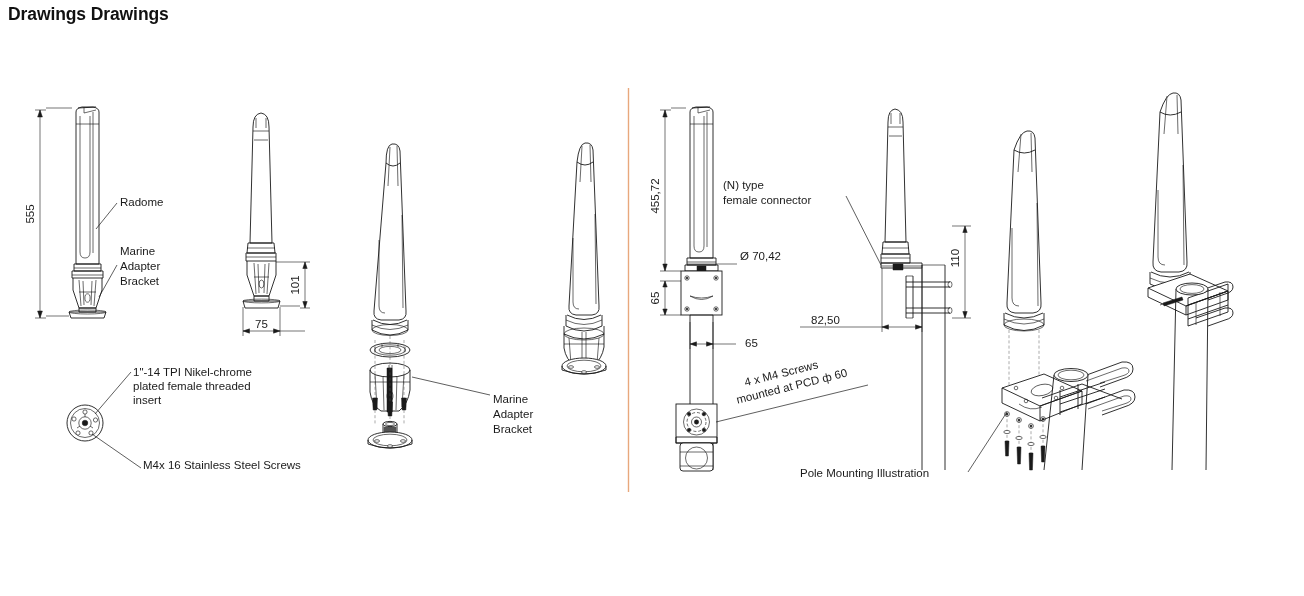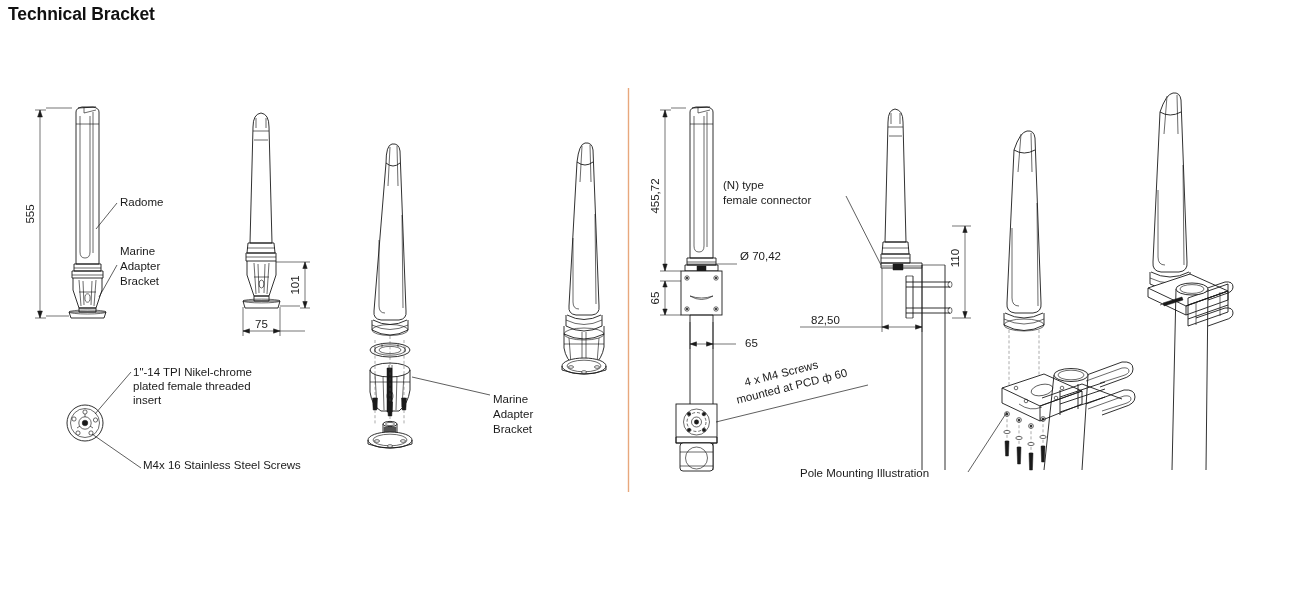--- a/index.html
+++ b/index.html
@@ -38,21 +38,21 @@
   .dim  { fill: none; stroke: #1a1a1a; stroke-width: 0.6; }
   .lead { fill: none; stroke: #1a1a1a; stroke-width: 0.7; }
   .sld  { fill: #1a1a1a; stroke: #1a1a1a; stroke-width: 0.5; }
   .wht  { fill: #ffffff; stroke: #1a1a1a; stroke-width: 0.9; }
   .wht-t{ fill: #ffffff; stroke: #1a1a1a; stroke-width: 0.65; }
   .txt  { font-family: "Liberation Sans", sans-serif; font-size: 11.5px; fill: #1a1a1a; }
 </style>
 </head>
 <body>
 
-<div id="page-title">Technical Bracket</div>
+<div id="page-title">Drawings Drawings</div>
 
 <div id="drawing-area">
 <svg width="1304" height="596" viewBox="0 0 1304 596" xmlns="http://www.w3.org/2000/svg">
 
   <line x1="628.5" y1="88" x2="628.5" y2="492" stroke="#e8a87c" stroke-width="1.4"></line>
 
   <g>
 
     <path class="ln" d="M76 112 L76 264 L99 264 L99 112 Q99 108 93 107 L82 107 Q76 108 76 112 Z"></path>
     <path class="ln" d="M78 108 L96 107"></path>

